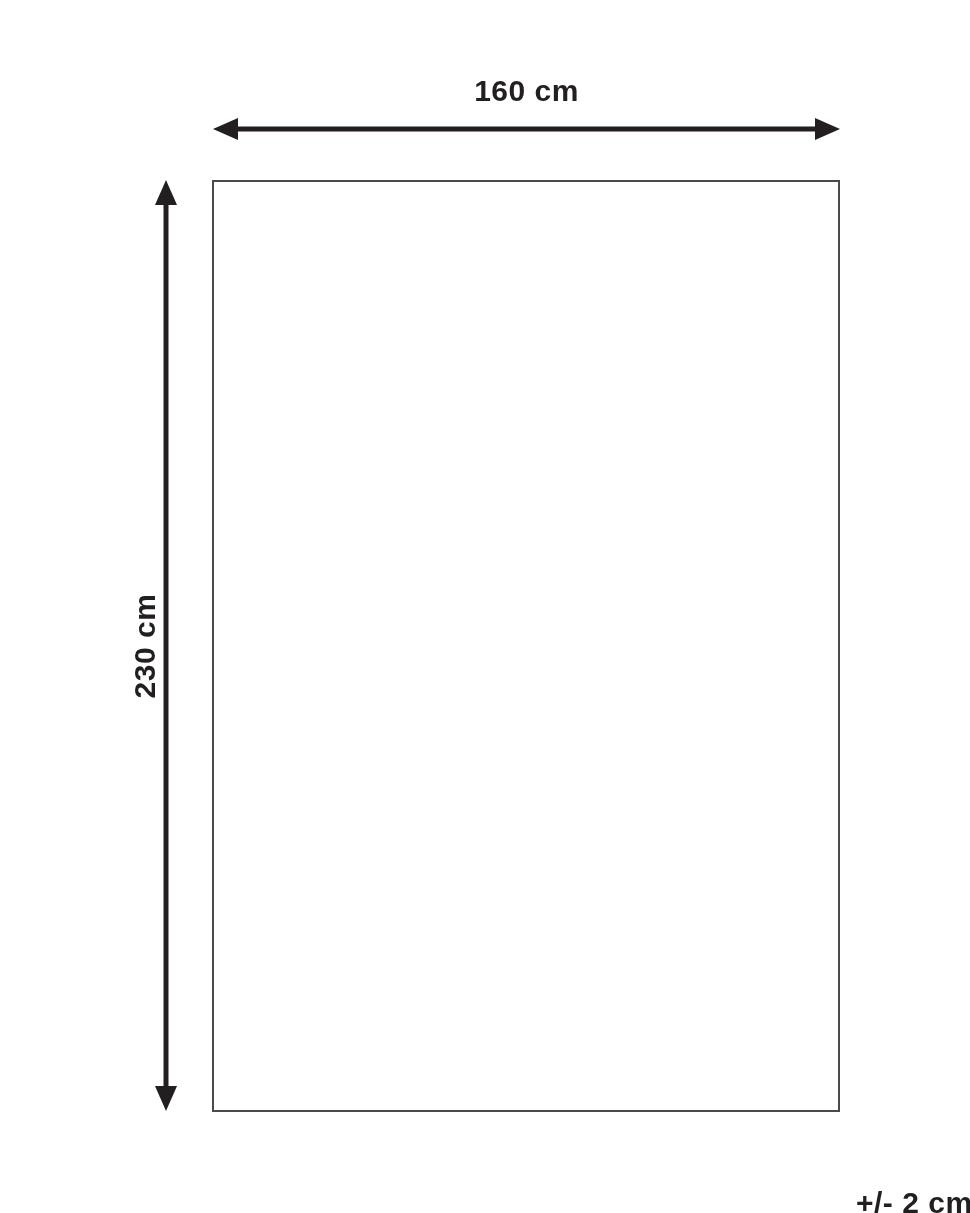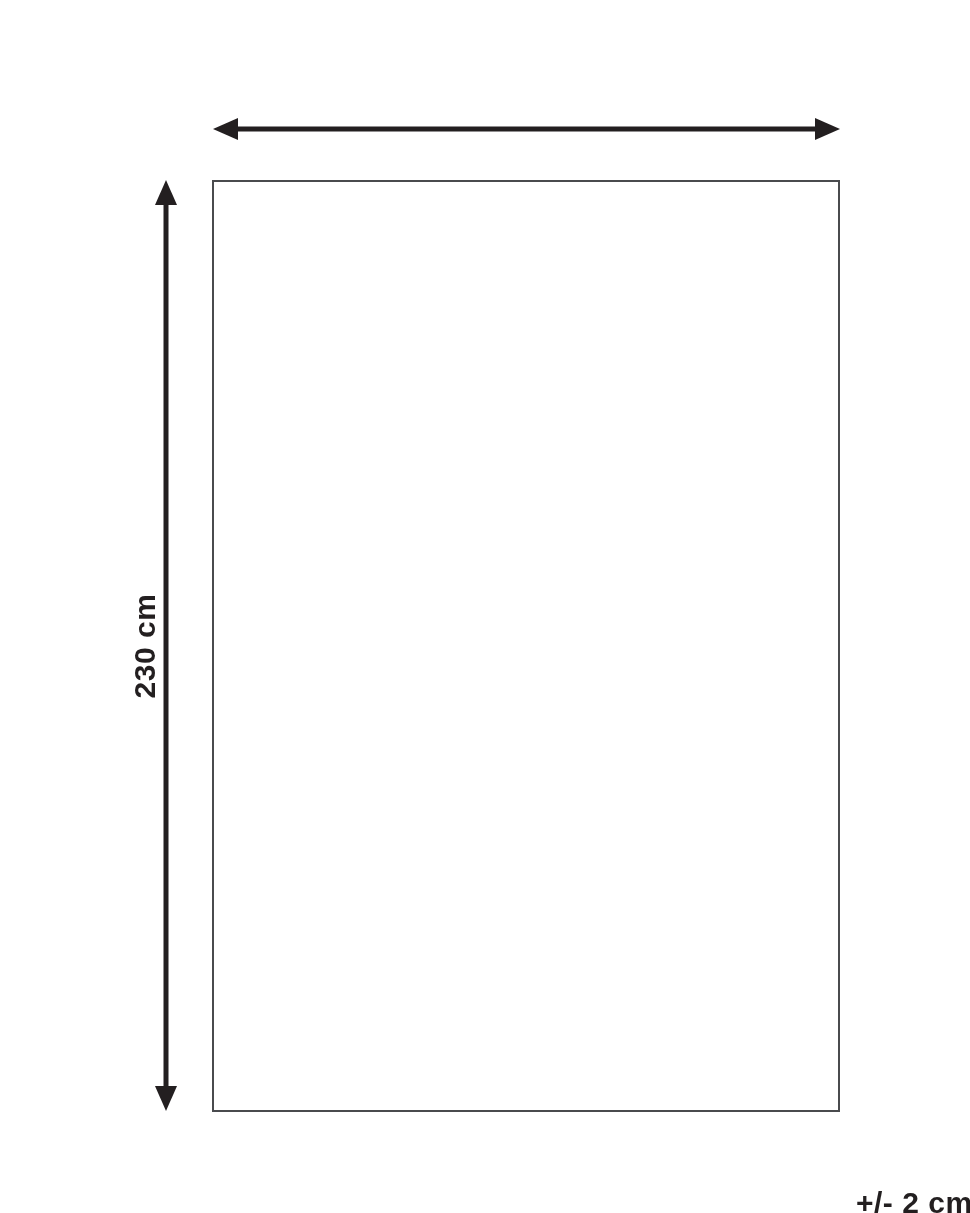--- a/index.html
+++ b/index.html
@@ -68,20 +68,21 @@
     height: 932px;
     border: 2px solid var(--outline);
     background: var(--background);
   }
 </style>
 </head>
 <body>
 
 <div class="stage">
 
+  <div class="dim-label width-label">160 cm</div>
 
   <svg class="h-arrow" viewBox="0 0 629 30" preserveAspectRatio="none" aria-hidden="true">
     <line x1="22" y1="15" x2="607" y2="15" stroke="currentColor" stroke-width="5"></line>
     <polygon points="1,15 26,4 26,26" fill="currentColor"></polygon>
     <polygon points="628,15 603,4 603,26" fill="currentColor"></polygon>
   </svg>
 
   <svg class="v-arrow" viewBox="0 0 30 933" preserveAspectRatio="none" aria-hidden="true">
     <line x1="15" y1="22" x2="15" y2="911" stroke="currentColor" stroke-width="5"></line>
     <polygon points="15,1 4,26 26,26" fill="currentColor"></polygon>

